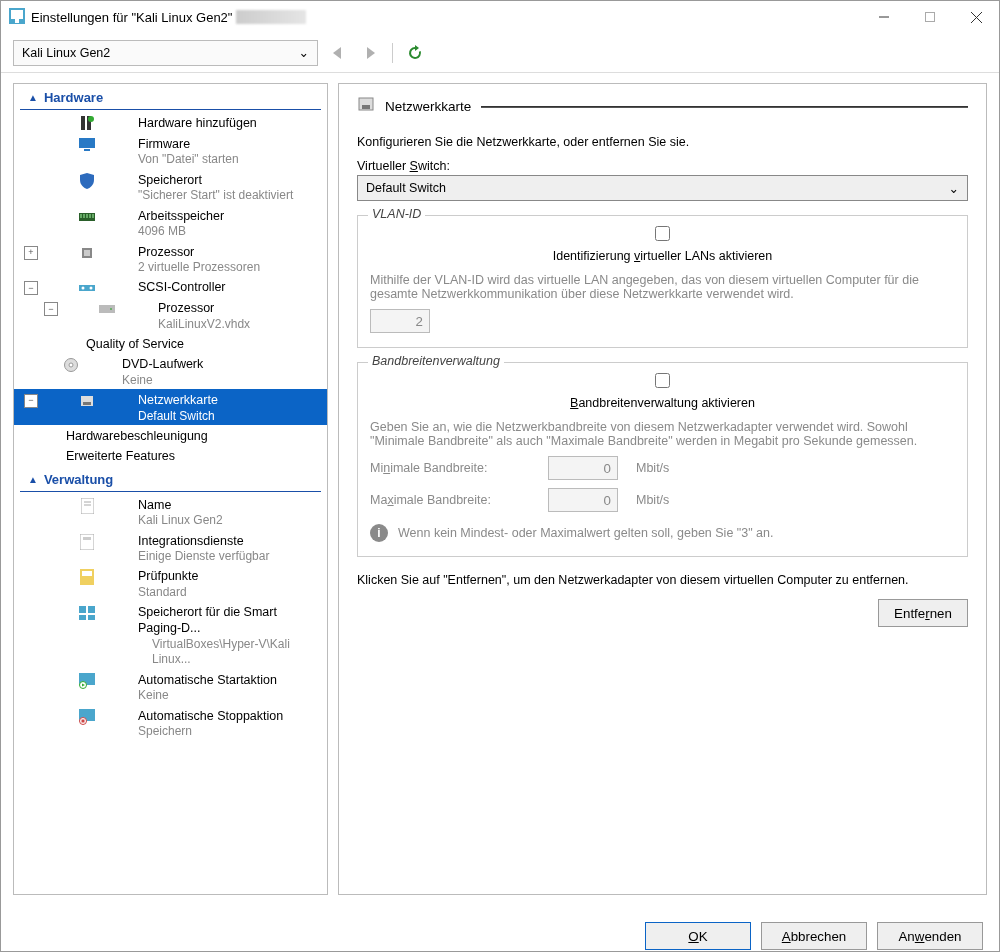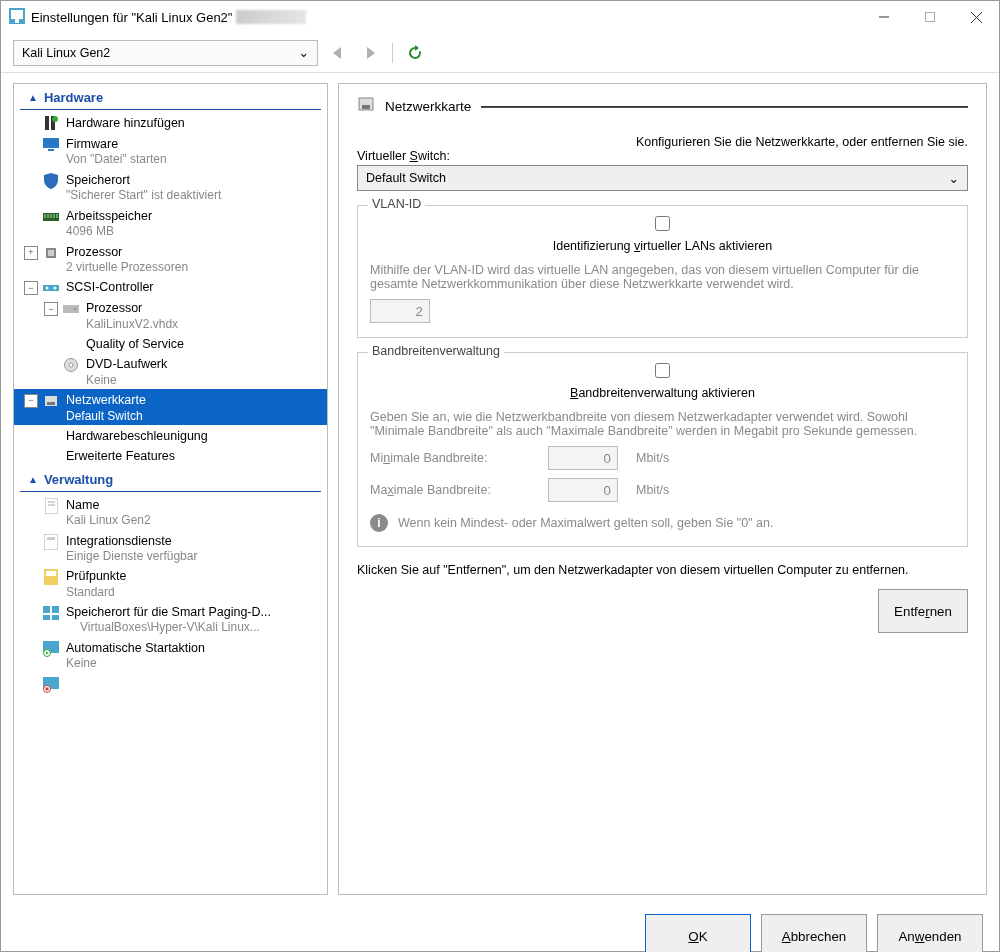--- a/index.html
+++ b/index.html
@@ -12,49 +12,49 @@
 .titlebar .win-btn { width: 46px; height: 32px; display: flex; align-items: center; justify-content: center; color:#333; }
 .toolbar { height: 40px; display: flex; align-items: center; padding: 6px 12px 6px 12px; gap: 8px; border-bottom: 1px solid #ddd; }
 .vm-select { width: 305px; height: 26px; border: 1px solid #bbb; background: #fafafa; display: flex; align-items: center; padding: 0 8px; justify-content: space-between; }
 .nav-btn { width: 24px; height: 24px; display:flex;align-items:center;justify-content:center; color:#888; }
 .sep { width:1px; height:20px; background:#ccc; margin:0 2px;}
 .reload-btn svg { color:#2a8a2e; }
 .body { flex:1; display:flex; padding:10px 12px 8px 12px; gap:10px; overflow:hidden;}
 .sidebar { width:315px; border:1px solid #bbb; background:#fff; overflow-y:auto; }
 .section-header { color:#1a4fa8; font-weight:bold; font-size:13px; padding:4px 8px 4px 8px; display:flex; align-items:center; gap:6px; border-bottom:1px solid #1a4fa8; margin:2px 6px 2px 6px;}
 .section-header .chev { font-size:10px; color:#1a4fa8;}
-.tree-row { display:flex; align-items:flex-start; padding:3px 6px 1px 10px; line-height:1.3; min-height:20px;}
+.tree-row { display:flex; align-items:flex-start; padding:3px 6px 1px 10px; line-height:1.3; min-height:20px;gap:36px;}
 .tree-row .expander { width:14px; height:14px; border:1px solid #888; font-size:9px; display:flex;align-items:center;justify-content:center; margin-right:4px; margin-top:2px; color:#555; background:#fff;}
 .tree-row .spacer { width:18px; flex:none;}
 .tree-row .icon { width:18px; height:16px; margin-right:6px; margin-top:1px; display:flex;align-items:center;justify-content:center; flex:none;}
 .tree-row .texts { display:flex; flex-direction:column; }
 .tree-row .lbl { color:#000; }
 .tree-row .sub { color:#888; font-size:12px; }
 .tree-row.selected { background:#0b64c6; }
 .tree-row.selected .lbl, .tree-row.selected .sub { color:#fff; }
 .content { flex:1; border:1px solid #bbb; padding:12px 18px; overflow:auto; position:relative;}
 .panel-title-row { display:flex; align-items:center; gap:10px; margin-bottom:18px;}
 .panel-title { font-size:13.5px; }
 .panel-title-line { flex:1; height:2px; background:#555; border-top:1px solid #333;}
-.desc { margin-bottom:0;text-align:right; }
+.desc { margin-bottom:10px; }
 .field-label { margin-bottom:2px; }
 .select { width:100%; height:26px; border:1px solid #888; background:#efefef; display:flex; align-items:center; padding:0 8px; justify-content:space-between; }
 .group { border:1px solid #ccc; margin-top:14px; padding:10px 12px 14px 12px; position:relative;}
-.group-title { position:absolute; top:-9px; left:10px; background:#fff; padding:0 4px; color:#444;}
+.group-title { position:absolute; top:-9px; left:10px; background:#fff; padding:0 4px; color:#444;font-style:italic;}
 .check-row { display:flex; align-items:center; gap:8px; margin-bottom:10px;flex-direction:column;}
 .check-row input { width:15px; height:15px; }
 .grey { color:#8a8a8a; }
 .num-input { width:70px; height:24px; border:1px solid #bbb; background:#f4f4f4; text-align:right; padding:0 6px; color:#888;}
 .num-input.small { width:60px; }
 .row { display:flex; align-items:center; gap:18px; margin-top:8px;}
 .row .ilabel { width:160px; }
 .info-row { display:flex; align-items:center; gap:10px; margin-top:12px;}
 .info-icon { width:18px; height:18px; border-radius:50%; background:#8a8a8a; color:#fff; font-weight:bold; display:flex;align-items:center;justify-content:center; font-size:12px;}
 .remove-row { text-align:right; margin-top:12px;}
-.btn { min-width:90px; height:44px; border:1px solid #999; background:#efefef; padding:0 14px; }
+.btn { min-width:90px; height:28px; border:1px solid #999; background:#efefef; padding:0 14px; }
 .footer { height:48px; border-top:none; display:flex; align-items:center; justify-content:flex-end; padding:0 16px 10px 0; gap:10px;}
 .footer .btn { min-width:106px;margin-top:28px; }
 .footer .btn.primary { border:1.5px solid #0b64c6; }
 .footer .btn.disabled { color:#000000; }
 u { text-decoration: underline; }
 </style>
 </head>
 <body>
 
 <div class="window">
@@ -347,20 +347,24 @@
 
       <div class="tree-row">
         <span class="spacer"></span>
         <span class="icon">
             <svg width="16" height="16">
               <rect x="0" y="0" width="16" height="12" fill="#4aa6cc"></rect>
               <circle cx="4" cy="12" r="3.5" fill="#fff" stroke="#c44"></circle>
               <rect x="2.5" y="10.5" width="3" height="3" fill="#c44"></rect>
             </svg>
           </span>
+        <div class="texts">
+            <span class="lbl">Automatische Stoppaktion</span>
+            <span class="sub">Speichern</span>
+          </div>
       </div>
     </div>
 
     <div class="content">
       <div class="panel-title-row">
         <span><svg width="18" height="18">
               <rect x="2" y="2" width="14" height="12" fill="#ddd" stroke="#888"></rect>
               <rect x="5" y="9" width="8" height="4" fill="#777"></rect>
             </svg></span>
         <span class="panel-title">Netzwerkkarte</span>
@@ -401,21 +405,21 @@
           <span>Mbit/s</span>
         </div>
         <div class="row grey">
           <span class="ilabel">Ma<u>x</u>imale Bandbreite:</span>
           <input class="num-input" disabled="" value="0" style="">
           <span>Mbit/s</span>
         </div>
 
         <div class="info-row grey">
           <span class="info-icon">i</span>
-          <span>Wenn kein Mindest- oder Maximalwert gelten soll, geben Sie "0" an.</span>
+          <span>Wenn kein Mindest- oder Maximalwert gelten soll, geben Sie "3" an.</span>
         </div>
       </div>
 
       <div style="margin-top:16px">Klicken Sie auf "Entfernen", um den Netzwerkadapter von diesem virtuellen Computer zu entfernen.</div>
       <div class="remove-row">
         <button class="btn">Entfe<u>r</u>nen</button>
       </div>
     </div>
   </div>
 

